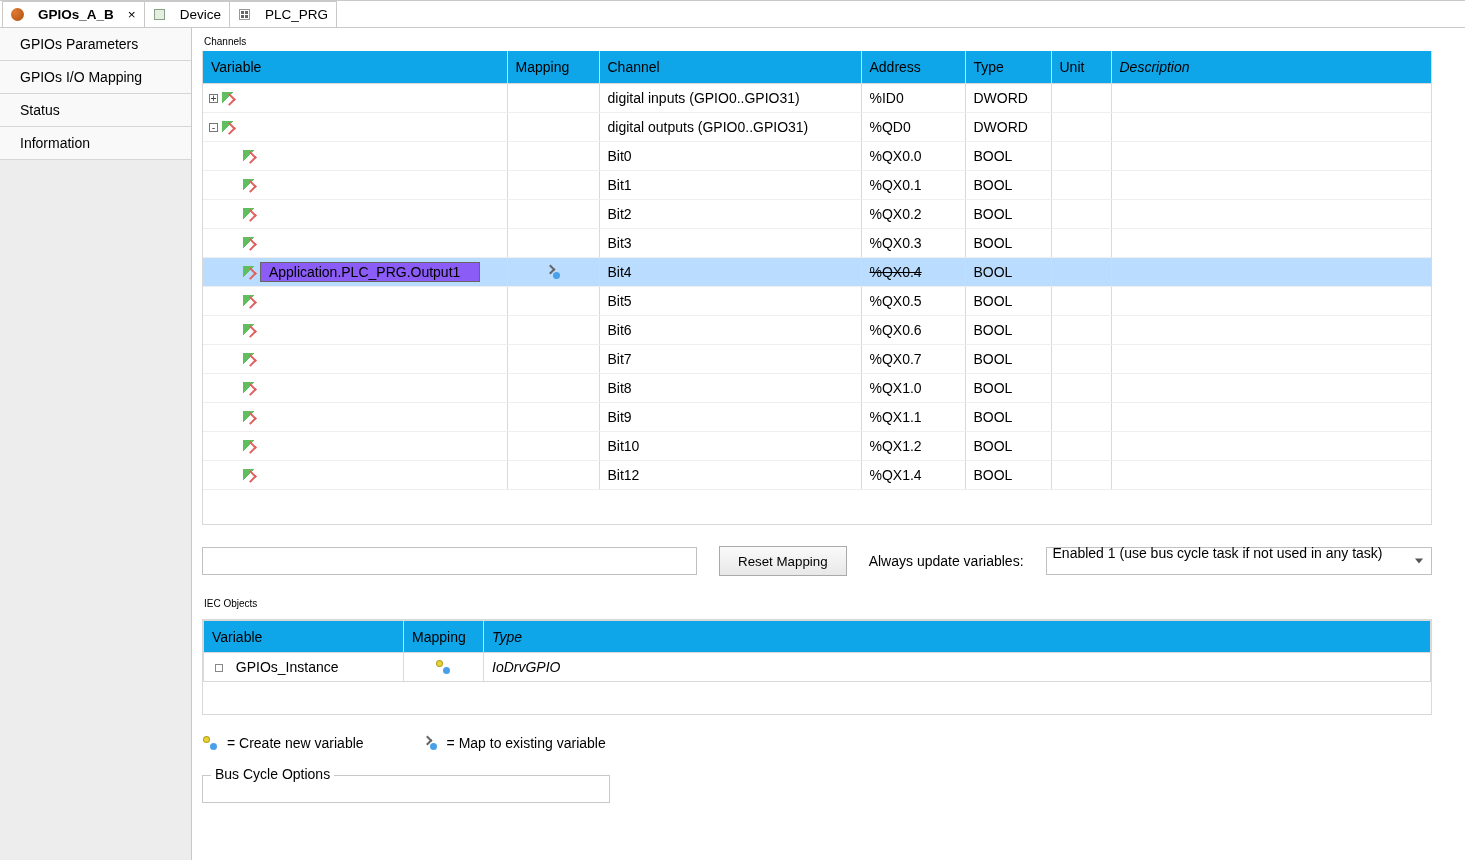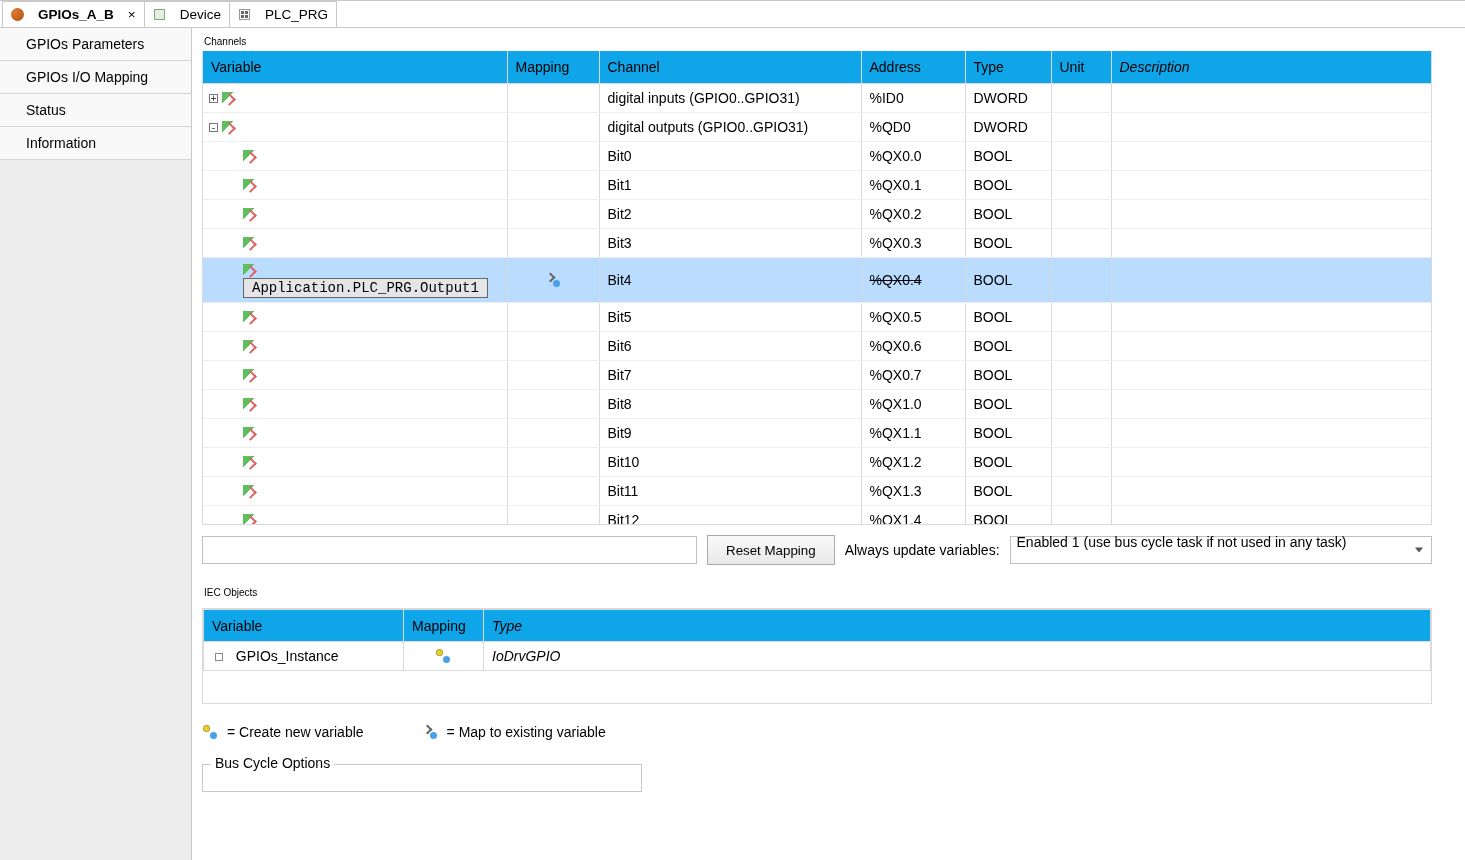--- a/index.html
+++ b/index.html
@@ -5,62 +5,62 @@
   * { box-sizing: border-box; margin: 0; padding: 0; }
   html, body { width: 1465px; height: 860px; font-family: "Segoe UI", Tahoma, sans-serif; font-size: 14px; background: #fff; color: #000; overflow: hidden; }
   
   .tabs-bar { display: flex; align-items: flex-end; height: 28px; border-top: 1px solid #c9c9c9; border-bottom: 1px solid #c9c9c9; background: #fff; padding-left: 2px; }
   .tab { display: flex; align-items: center; height: 26px; padding: 0 8px; border: 1px solid #c9c9c9; border-bottom: none; margin-right: -1px; margin-top: 1px; font-size: 13.5px; cursor: default; gap: 14px; }
   .tab.active { background: #fff; font-weight: bold; }
   .tab .close { font-weight: normal; }
   
   .layout { display: flex; height: calc(100% - 28px); }
   .sidebar { width: 192px; border-right: 1px solid #c9c9c9; background: #ededed; }
-  .sidebar .side-item { padding: 8px 26px; border-bottom: 1px solid #d6d6d6; cursor: default; background: #f9f9f9; }
+  .sidebar .side-item { padding: 8px 20px; border-bottom: 1px solid #d6d6d6; cursor: default; background: #f9f9f9; }
   .sidebar .side-item:first-child { border-top: none; }
   .main { flex: 1; padding: 8px 0 0 10px; overflow: hidden; }
   .section-title { font-size: 10px; padding: 0 0 4px 2px; }
   
   .table-wrap { border: 1px solid #d9d9d9; border-top: none; width: 1230px; height: 474px; overflow-y: hidden; overflow-x: hidden;}
   table { border-collapse: collapse; width: 100%; table-layout: fixed; }
   th { text-align: left; font-weight: normal; padding: 6px 8px; border: 1px solid #d9d9d9; border-top: none; background: #0ea5e9; height: 32px; cursor: default; }
   th:first-child, td:first-child { border-left: none; }
   th:last-child, td:last-child { border-right: none; font-style: italic; }
   td { padding: 4px 8px; border-left: 1px solid #d9d9d9; border-right: 1px solid #d9d9d9; border-bottom: 1px solid #eee; height: 29px; vertical-align: middle; cursor: default; font-size: 14px; }
   tr.selected td { background: #b9dcff; }
-  tr.selected .var-editbox { border: 1px solid #666; background:#e5e5e5; display:inline-block; padding:1px 8px; min-width:220px;font-family:Liberation Mono, monospace;}
+  tr.selected .var-editbox { border: 1px solid #666; background:#8b5cf6; display:inline-block; padding:1px 8px; min-width:220px;}
   .strike { text-decoration: line-through; }
   .tree-toggle { display:inline-block; width:9px; height:9px; border:1px solid #777; line-height:7px; font-size:10px; text-align:center; font-family: monospace; color:#444; margin-right:4px; vertical-align: 1px;}
   
   .ico { display:inline-block; width:13px; height:13px; vertical-align: -2px; position:relative; }
   .ico-out { background: linear-gradient(135deg, #5fbf5f 45%, transparent 45%); }
   .ico-out::after { content:""; position:absolute; right:0; bottom:0; width:7px; height:7px; border-top:2px solid #e06060; border-right:2px solid #e06060; transform: rotate(45deg); right:1px; bottom:1px;}
   .ico-map-new::before { content:""; position:absolute; left:0; top:0; width:5px;height:5px; background:#e8d233; border-radius:50%; box-shadow:0 0 0 1px #b0a020;}
   .ico-map-new::after { content:""; position:absolute; right:0; bottom:0; width:7px;height:7px; background:#49a0e8; border-radius:50%; }
   .ico-map-exist::before { content:""; position:absolute; left:0; top:0; width:5px;height:5px; border-top:2px solid #666; border-right:2px solid #666; transform:rotate(45deg);}
   .ico-map-exist::after { content:""; position:absolute; right:0; bottom:0; width:7px;height:7px; background:#49a0e8; border-radius:50%; }
   .ico-device::before { content:"";position:absolute;inset:1px;border:1px solid #8aa088;background:#e4efe0;}
   .ico-plc::before { content:"";position:absolute;inset:1px;border:1px solid #999;background:#fff;}
   .ico-plc::after { content:"";position:absolute;left:3px;top:3px;width:3px;height:3px;background:#666;box-shadow:4px 0 #666,0 4px #666,4px 4px #666;}
   .ico-gpio::before { content:"";position:absolute;inset:0;background:radial-gradient(circle at 30% 30%, #e07a33, #b05010);border-radius:50%;}
   .ico-tree::before { content:""; position:absolute; left:3px;top:3px; width:6px;height:6px; border:1px solid #888;}
   
-  .footer-controls { display:flex; align-items:center; gap:10px; margin-top:10px; width:1230px; }
+  .footer-controls { display:flex; align-items:center; gap:22px; margin-top:21px; width:1230px; }
   .filter-box { flex: 0 0 495px; height:28px; border:1px solid #c0c0c0; background:#fff;}
   .btn { height:30px; padding:0 18px; border:1px solid #aaa; background:linear-gradient(#fafafa,#e8e8e8); cursor:default;}
   .dropdown { height:28px; border:1px solid #c0c0c0; background:#fff; padding:0 20px 16px 6px; font-size:14px; display:flex; align-items:center; position:relative; min-width: 180px;}
   .dropdown::after { content:""; position:absolute; right:8px; top:50%; width:0;height:0;border-left:4px solid transparent;border-right:4px solid transparent;border-top:5px solid #555; transform:translateY(-50%);}
   
   .iec-box { border:1px solid #d9d9d9; width:1230px; height:96px; margin-top:6px;}
   .iec-box th, .iec-box td { border:1px solid #d9d9d9; }
   
   .legend { display:flex; gap:60px; margin-top:20px; padding-left:2px; align-items:center;}
   .legend .item { display:flex; align-items:center; gap:10px;}
   
-  .fieldset { border:1px solid #c9c9c9; padding:12px 14px 14px; margin-top:24px; width:440px; position:relative;}
+  .fieldset { border:1px solid #c9c9c9; padding:12px 14px 14px; margin-top:24px; width:408px; position:relative;}
   .fieldset .legend-label { position:absolute; top:-10px; left:8px; background:#fff; padding:0 4px; font-size:14px;}
   .fieldset-row { display:flex; align-items:center; gap:20px; }
 </style>
 </head>
 <body>
 
 <div class="tabs-bar">
   <div class="tab active">
     <span class="ico ico-gpio"></span>
     <span>GPIOs_A_B</span>
@@ -224,29 +224,20 @@
               <td style="text-align:center"></td>
               <td>Bit10</td>
               <td>%QX1.2</td>
               <td>BOOL</td>
               <td></td>
               <td></td>
             </tr>
             <tr>
               <td style="padding-left:40px"><span class="ico ico-out"></span> <span></span></td>
               <td style="text-align:center"></td>
-              <td>Bit11</td>
-              <td>%QX1.3</td>
-              <td>BOOL</td>
-              <td></td>
-              <td></td>
-            </tr>
-            <tr>
-              <td style="padding-left:40px"><span class="ico ico-out"></span> <span></span></td>
-              <td style="text-align:center"></td>
               <td>Bit12</td>
               <td>%QX1.4</td>
               <td>BOOL</td>
               <td></td>
               <td></td>
             </tr>
           </tbody>
       </table>
     </div>
 

